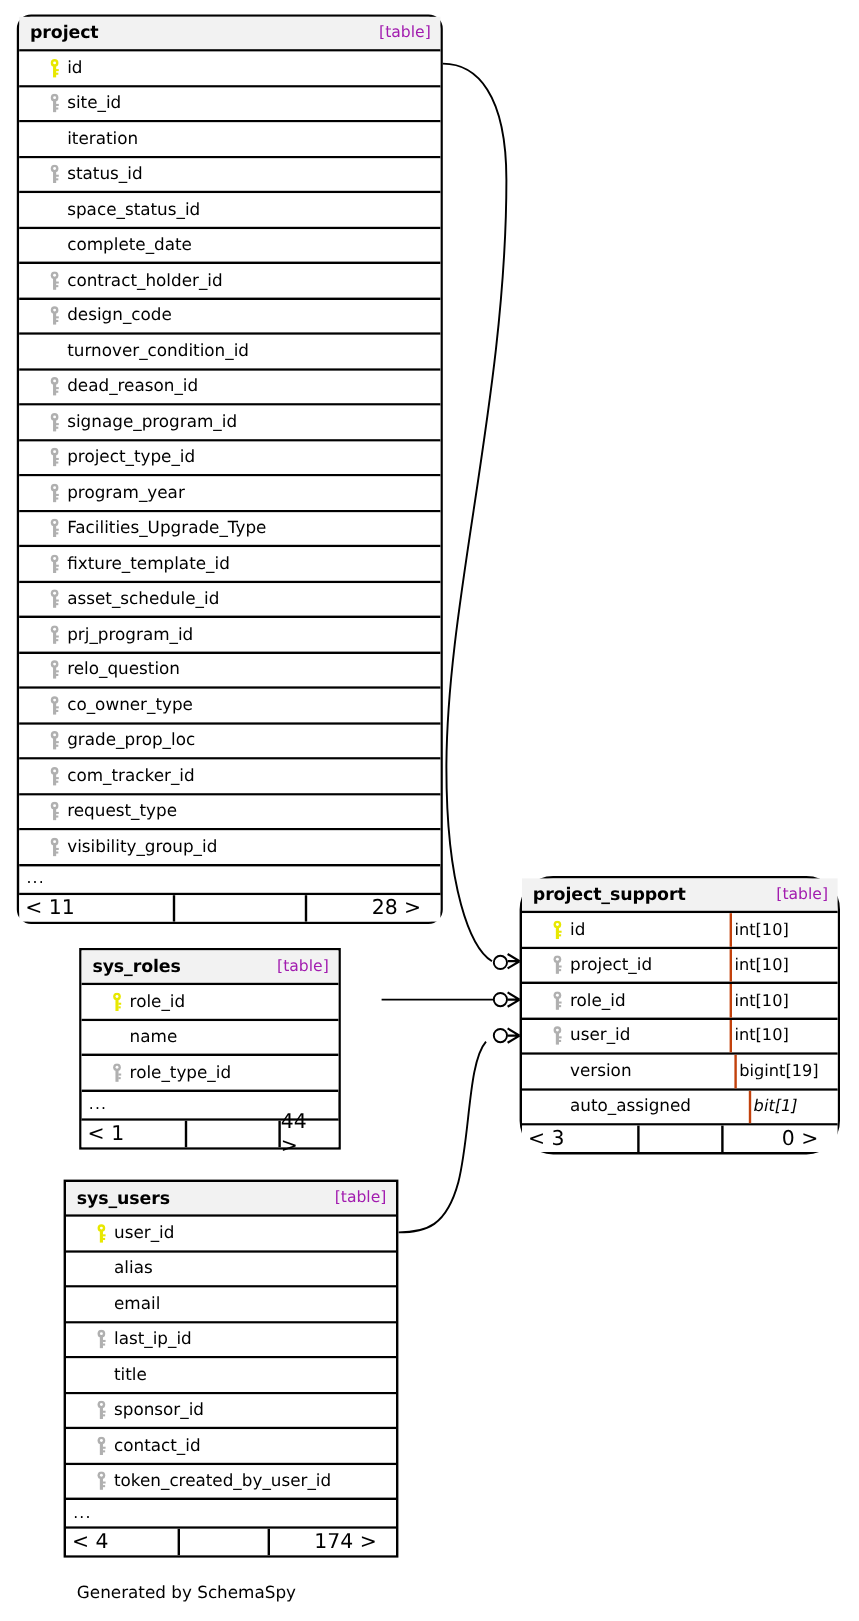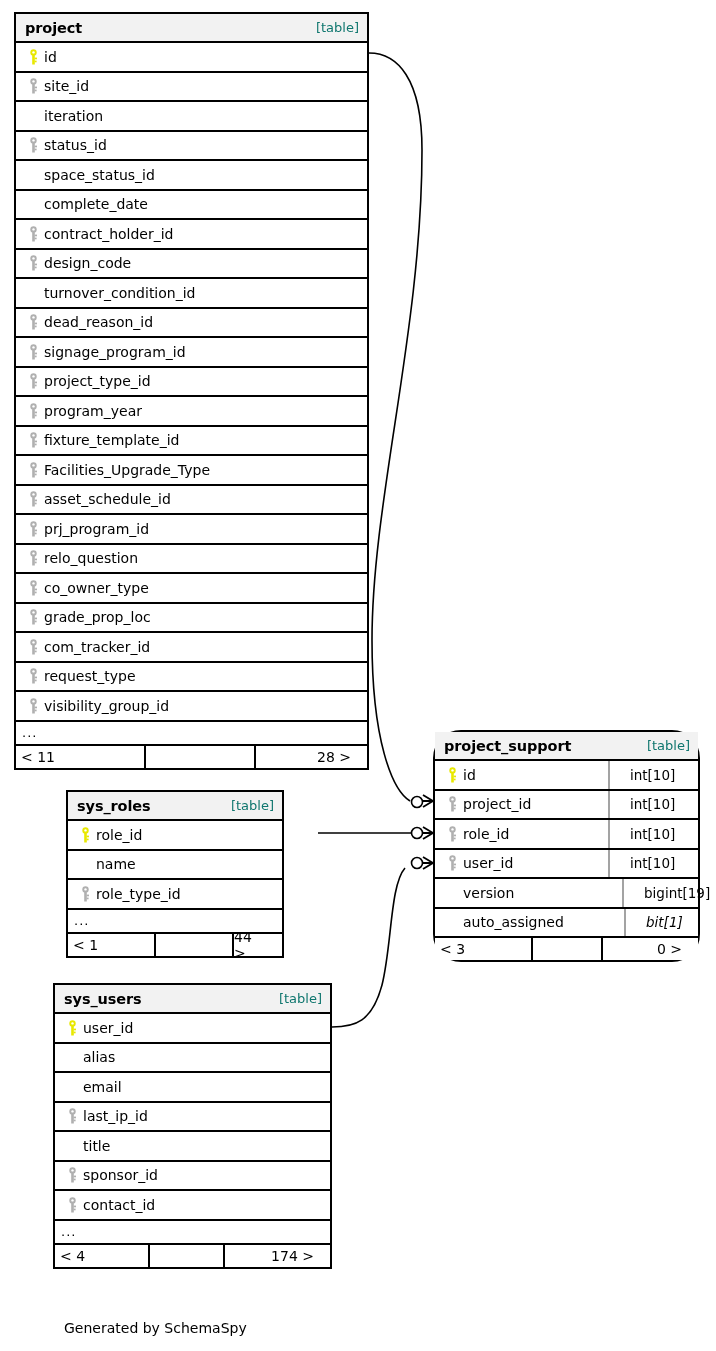--- a/index.html
+++ b/index.html
@@ -46,59 +46,59 @@
     justify-content: space-between;
     padding: 0 8px 0 9px;
   }
   .tbl-name {
     font-weight: bold;
     font-size: 14.5px;
     letter-spacing: -0.1px;
   }
   .tbl-kind {
     font-size: 13px;
-    color: #0f766e;
+    color: #a21caf;
   }
   .col-row {
     box-sizing: border-box;
     height: 29.5px;
     border-bottom: 2px solid #000000;
     display: flex;
     align-items: center;
     background: #ffffff;
   }
   .col-row:last-of-type { }
   .col-main {
     flex: 1 1 auto;
     display: flex;
     align-items: center;
     min-width: 0;
     height: 100%;
-    padding-left: 8px;
+    padding-left: 20px;
   }
   .keyslot {
     width: 18px;
     min-width: 18px;
     height: 16px;
     display: flex;
     align-items: center;
     justify-content: center;
   }
   .col-label {
     font-size: 14px;
     white-space: nowrap;
     padding-left: 2px;
   }
   .col-type {
     box-sizing: border-box;
-    border-left: 2px solid #a3a3a3;
+    border-left: 2px solid #c2410c;
     height: 100%;
     display: flex;
     align-items: center;
-    padding-left: 20px;
+    padding-left: 2px;
     font-size: 13.5px;
     white-space: nowrap;
   }
   .ellipsis-row {
     box-sizing: border-box;
     height: 24px;
     border-bottom: 2px solid #000000;
     display: flex;
     align-items: center;
     padding-left: 6px;
@@ -110,21 +110,21 @@
     height: 22px;
     display: flex;
     align-items: center;
     background: #ffffff;
   }
   .foot-cell {
     box-sizing: border-box;
     height: 100%;
     display: flex;
     align-items: center;
-    font-size: 14px;
+    font-size: 17px;
   }
   .foot-left {
     justify-content: flex-start;
     padding-left: 5px;
     border-right: 2px solid #000000;
   }
   .foot-mid {
     border-right: 2px solid #000000;
   }
   .foot-right {
@@ -160,21 +160,21 @@
       <path d="M433,833 L423,827 M433,833 L423,833 M433,833 L423,839" fill="none" stroke="#000000" stroke-width="1.8"></path>
     </g>
 
     <g>
       <path d="M332,1027 C355,1027 372,1022 382,985 C392,945 390,885 405,868" fill="none" stroke="#000000" stroke-width="1.6"></path>
       <circle cx="417" cy="863" r="5.5" fill="#ffffff" stroke="#000000" stroke-width="1.6"></circle>
       <path d="M433,863 L423,857 M433,863 L423,863 M433,863 L423,869" fill="none" stroke="#000000" stroke-width="1.8"></path>
     </g>
   </svg>
 
-  <div class="table-box" style="left:14px; top:12px; width:355px;">
+  <div class="table-box" style="left:14px; top:12px; width:355px;border-radius:12px;">
     <div class="tbl-header">
       <span class="tbl-name">project</span>
       <span class="tbl-kind">[table]</span>
     </div>
     <div id="project-cols">
         <div class="col-row">
           <div class="col-main">
             <span class="keyslot">
               <svg class="key" width="9" height="16" viewBox="0 0 9 16">
                 <circle cx="4.5" cy="3.4" r="3.2" fill="#e8e800"></circle>
@@ -327,35 +327,35 @@
           <div class="col-main">
             <span class="keyslot">
               <svg class="key" width="9" height="16" viewBox="0 0 9 16">
                 <circle cx="4.5" cy="3.4" r="3.2" fill="#b0b0b0"></circle>
                 <circle cx="4.5" cy="3.4" r="1.2" fill="#ffffff"></circle>
                 <rect x="3.2" y="5.2" width="2.6" height="10.3" fill="#b0b0b0"></rect>
                 <rect x="5.6" y="8.6" width="2.4" height="1.7" fill="#b0b0b0"></rect>
                 <rect x="5.6" y="11.6" width="2.0" height="1.7" fill="#b0b0b0"></rect>
               </svg>
             </span>
+            <span class="col-label">Facilities_Upgrade_Type</span>
+          </div>
+        </div>
+        <div class="col-row">
+          <div class="col-main">
+            <span class="keyslot">
+              <svg class="key" width="9" height="16" viewBox="0 0 9 16">
+                <circle cx="4.5" cy="3.4" r="3.2" fill="#b0b0b0"></circle>
+                <circle cx="4.5" cy="3.4" r="1.2" fill="#ffffff"></circle>
+                <rect x="3.2" y="5.2" width="2.6" height="10.3" fill="#b0b0b0"></rect>
+                <rect x="5.6" y="8.6" width="2.4" height="1.7" fill="#b0b0b0"></rect>
+                <rect x="5.6" y="11.6" width="2.0" height="1.7" fill="#b0b0b0"></rect>
+              </svg>
+            </span>
             <span class="col-label">fixture_template_id</span>
-          </div>
-        </div>
-        <div class="col-row">
-          <div class="col-main">
-            <span class="keyslot">
-              <svg class="key" width="9" height="16" viewBox="0 0 9 16">
-                <circle cx="4.5" cy="3.4" r="3.2" fill="#b0b0b0"></circle>
-                <circle cx="4.5" cy="3.4" r="1.2" fill="#ffffff"></circle>
-                <rect x="3.2" y="5.2" width="2.6" height="10.3" fill="#b0b0b0"></rect>
-                <rect x="5.6" y="8.6" width="2.4" height="1.7" fill="#b0b0b0"></rect>
-                <rect x="5.6" y="11.6" width="2.0" height="1.7" fill="#b0b0b0"></rect>
-              </svg>
-            </span>
-            <span class="col-label">Facilities_Upgrade_Type</span>
           </div>
         </div>
         <div class="col-row">
           <div class="col-main">
             <span class="keyslot">
               <svg class="key" width="9" height="16" viewBox="0 0 9 16">
                 <circle cx="4.5" cy="3.4" r="3.2" fill="#b0b0b0"></circle>
                 <circle cx="4.5" cy="3.4" r="1.2" fill="#ffffff"></circle>
                 <rect x="3.2" y="5.2" width="2.6" height="10.3" fill="#b0b0b0"></rect>
                 <rect x="5.6" y="8.6" width="2.4" height="1.7" fill="#b0b0b0"></rect>
@@ -536,21 +536,21 @@
             </span>
             <span class="col-label">user_id</span>
           </div>
           <div class="col-type" style="width:90px;">int[10]</div>
         </div>
         <div class="col-row">
           <div class="col-main">
             <span class="keyslot"></span>
             <span class="col-label">version</span>
           </div>
-          <div class="col-type" style="width:76px;text-align:center;">bigint[19]</div>
+          <div class="col-type" style="width:86px;text-align:center;">bigint[19]</div>
         </div>
         <div class="col-row">
           <div class="col-main">
             <span class="keyslot"></span>
             <span class="col-label">auto_assigned</span>
           </div>
           <div class="col-type" style="width:74px;font-style:italic;">bit[1]</div>
         </div>
       </div>
     <div class="foot-row">
@@ -682,20 +682,34 @@
                 <circle cx="4.5" cy="3.4" r="3.2" fill="#b0b0b0"></circle>
                 <circle cx="4.5" cy="3.4" r="1.2" fill="#ffffff"></circle>
                 <rect x="3.2" y="5.2" width="2.6" height="10.3" fill="#b0b0b0"></rect>
                 <rect x="5.6" y="8.6" width="2.4" height="1.7" fill="#b0b0b0"></rect>
                 <rect x="5.6" y="11.6" width="2.0" height="1.7" fill="#b0b0b0"></rect>
               </svg>
             </span>
             <span class="col-label">contact_id</span>
           </div>
         </div>
+        <div class="col-row">
+          <div class="col-main">
+            <span class="keyslot">
+              <svg class="key" width="9" height="16" viewBox="0 0 9 16">
+                <circle cx="4.5" cy="3.4" r="3.2" fill="#b0b0b0"></circle>
+                <circle cx="4.5" cy="3.4" r="1.2" fill="#ffffff"></circle>
+                <rect x="3.2" y="5.2" width="2.6" height="10.3" fill="#b0b0b0"></rect>
+                <rect x="5.6" y="8.6" width="2.4" height="1.7" fill="#b0b0b0"></rect>
+                <rect x="5.6" y="11.6" width="2.0" height="1.7" fill="#b0b0b0"></rect>
+              </svg>
+            </span>
+            <span class="col-label">token_created_by_user_id</span>
+          </div>
+        </div>
       </div>
     <div class="ellipsis-row">...</div>
     <div class="foot-row">
       <div class="foot-cell foot-left" style="width:95px;">&lt; 4</div>
       <div class="foot-cell foot-mid" style="width:75px;"></div>
       <div class="foot-cell foot-right" style="flex:1;">174 &gt;</div>
     </div>
   </div>
 
   <div class="credit">Generated by SchemaSpy</div>

